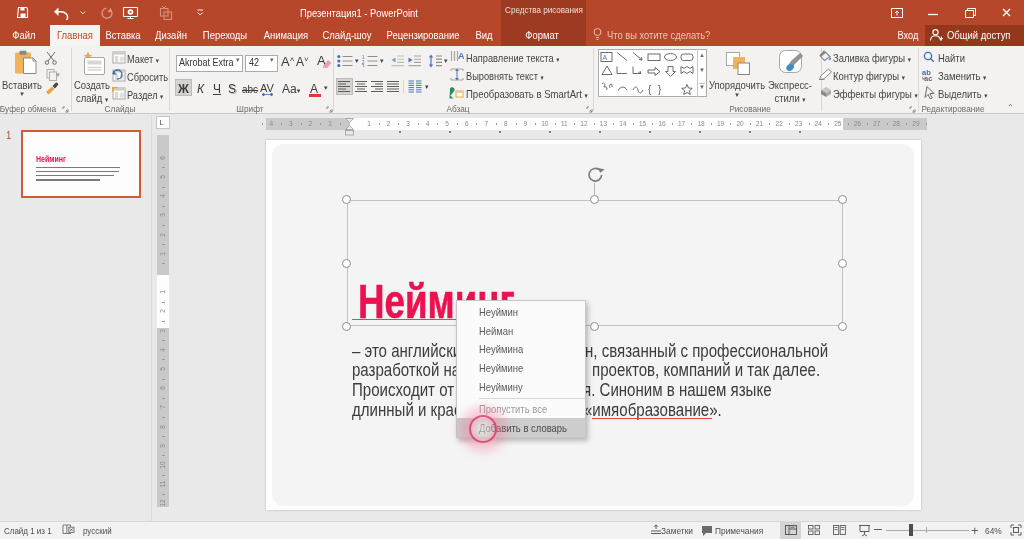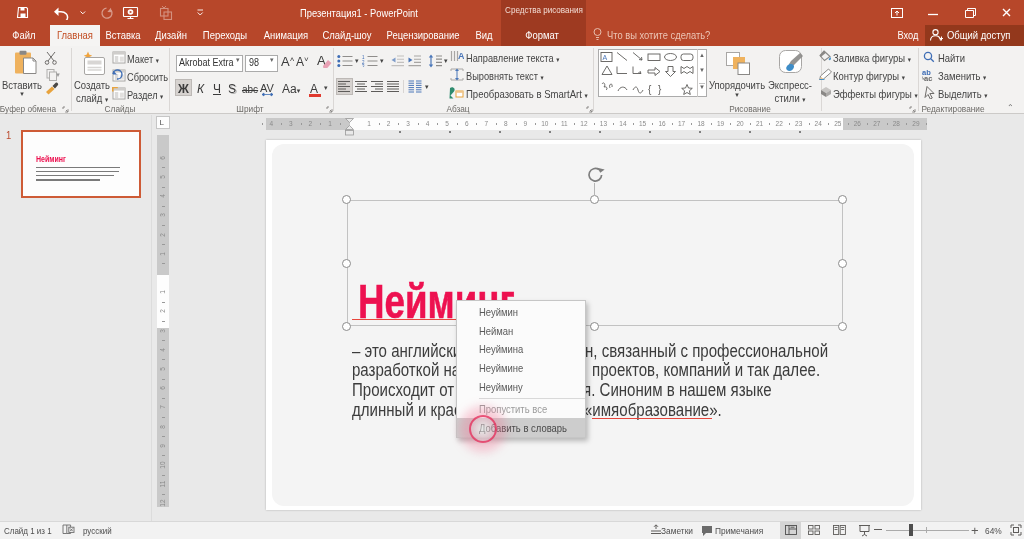--- a/index.html
+++ b/index.html
@@ -160,21 +160,21 @@
 <rect x="1" y="1" width="12" height="2.6" fill="#CFCDCB"></rect>
 <path d="M2.8 6 h3.5 M2.8 8 h3.5 M2.8 10 h3.5" stroke="#B8B6B4"></path>
 <rect x="7.8" y="5.6" width="4" height="5" fill="#E2E0DE"></rect>
     <path d="M0.8 4.5 v-4 h5" stroke="#E8A33D" fill="none" stroke-width="1.6"></path>
   </svg>
 <div class="a" style="left:127px;top:88.5px;font-size:10.5px;color:#444;font-weight:normal;white-space:nowrap;transform:scale(0.88,1);transform-origin:left top;">Раздел <span style="font-size:7px;">▾</span></div>
 <div class="a" style="left:176px;top:54.5px;width:67px;height:17px;background:#fff;border:1px solid #ABABAB;"></div>
 <div class="a" style="left:179px;top:57px;font-size:10px;color:#333;font-weight:normal;white-space:nowrap;transform:scale(0.9,1);transform-origin:left top;">Akrobat Extra</div>
 <div class="a" style="left:236px;top:56px;font-size:7px;color:#666;">▾</div>
 <div class="a" style="left:245px;top:54.5px;width:33px;height:17px;background:#fff;border:1px solid #ABABAB;"></div>
-<div class="a" style="left:249px;top:57px;font-size:10px;color:#333;font-weight:normal;white-space:nowrap;transform:scale(0.9,1);transform-origin:left top;">98</div>
+<div class="a" style="left:249px;top:57px;font-size:10px;color:#333;font-weight:normal;white-space:nowrap;transform:scale(0.9,1);transform-origin:left top;">42</div>
 <div class="a" style="left:270px;top:56px;font-size:7px;color:#666;">▾</div>
 <div class="a" style="left:281px;top:54px;font-size:13px;color:#3B3B3B;">A<span style="font-size:8px;vertical-align:4px;">˄</span></div>
 <div class="a" style="left:296px;top:55px;font-size:12px;color:#3B3B3B;">A<span style="font-size:8px;vertical-align:4px;">˅</span></div>
 <div class="a" style="left:317px;top:53px;font-size:13px;color:#3B3B3B;">A</div>
 <svg class="a" style="left:322px;top:59px" width="10" height="9" viewBox="0 0 10 9">
     <path d="M1 7 l5-6 3.5 3 -5 6 -3 0 z" fill="#E8A0B4"></path>
   </svg>
 <div class="a" style="left:175px;top:79px;width:17px;height:16.5px;background:#D6D2CF;border:1px solid #BDB9B6;"></div>
 <div class="a" style="left:178px;top:81.5px;font-size:12px;font-weight:bold;color:#3B3B3B;">Ж</div>
 <div class="a" style="left:197px;top:81.5px;font-size:12px;color:#3B3B3B;"><i>К</i></div>

